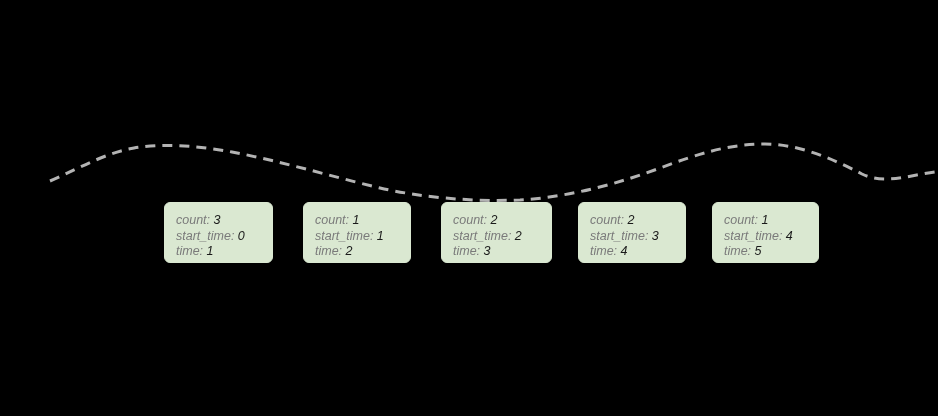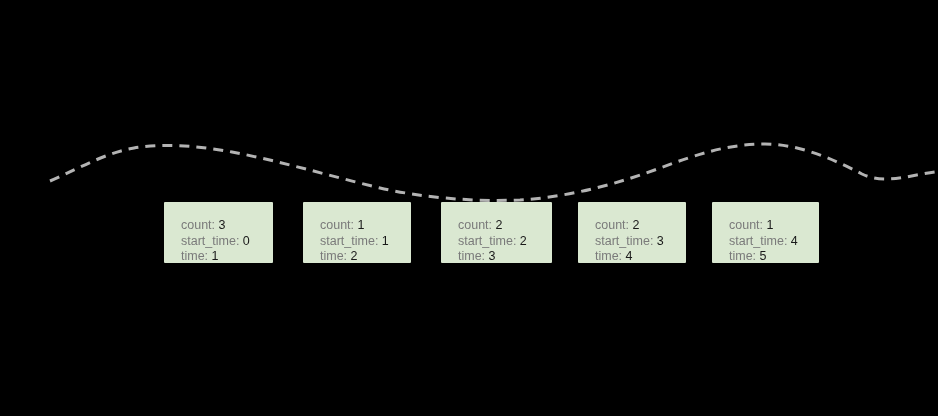--- a/index.html
+++ b/index.html
@@ -27,22 +27,23 @@
     position: absolute;
     left: 0;
     top: 0;
     width: 938px;
     height: 416px;
   }
   .node-card {
     position: absolute;
     box-sizing: border-box;
     background: #dae8d1;
-    border-radius: 1px;
-    border: 6px solid #0ea5e9;
+    border-radius: 6px;
+    border: 1px solid #0ea5e9;
+    font-style: italic;
   }
   .node-lines {
     position: absolute;
     left: 11px;
     top: 10px;
     right: 6px;
   }
   .node-row {
     font-size: 12.5px;
     line-height: 15.5px;

